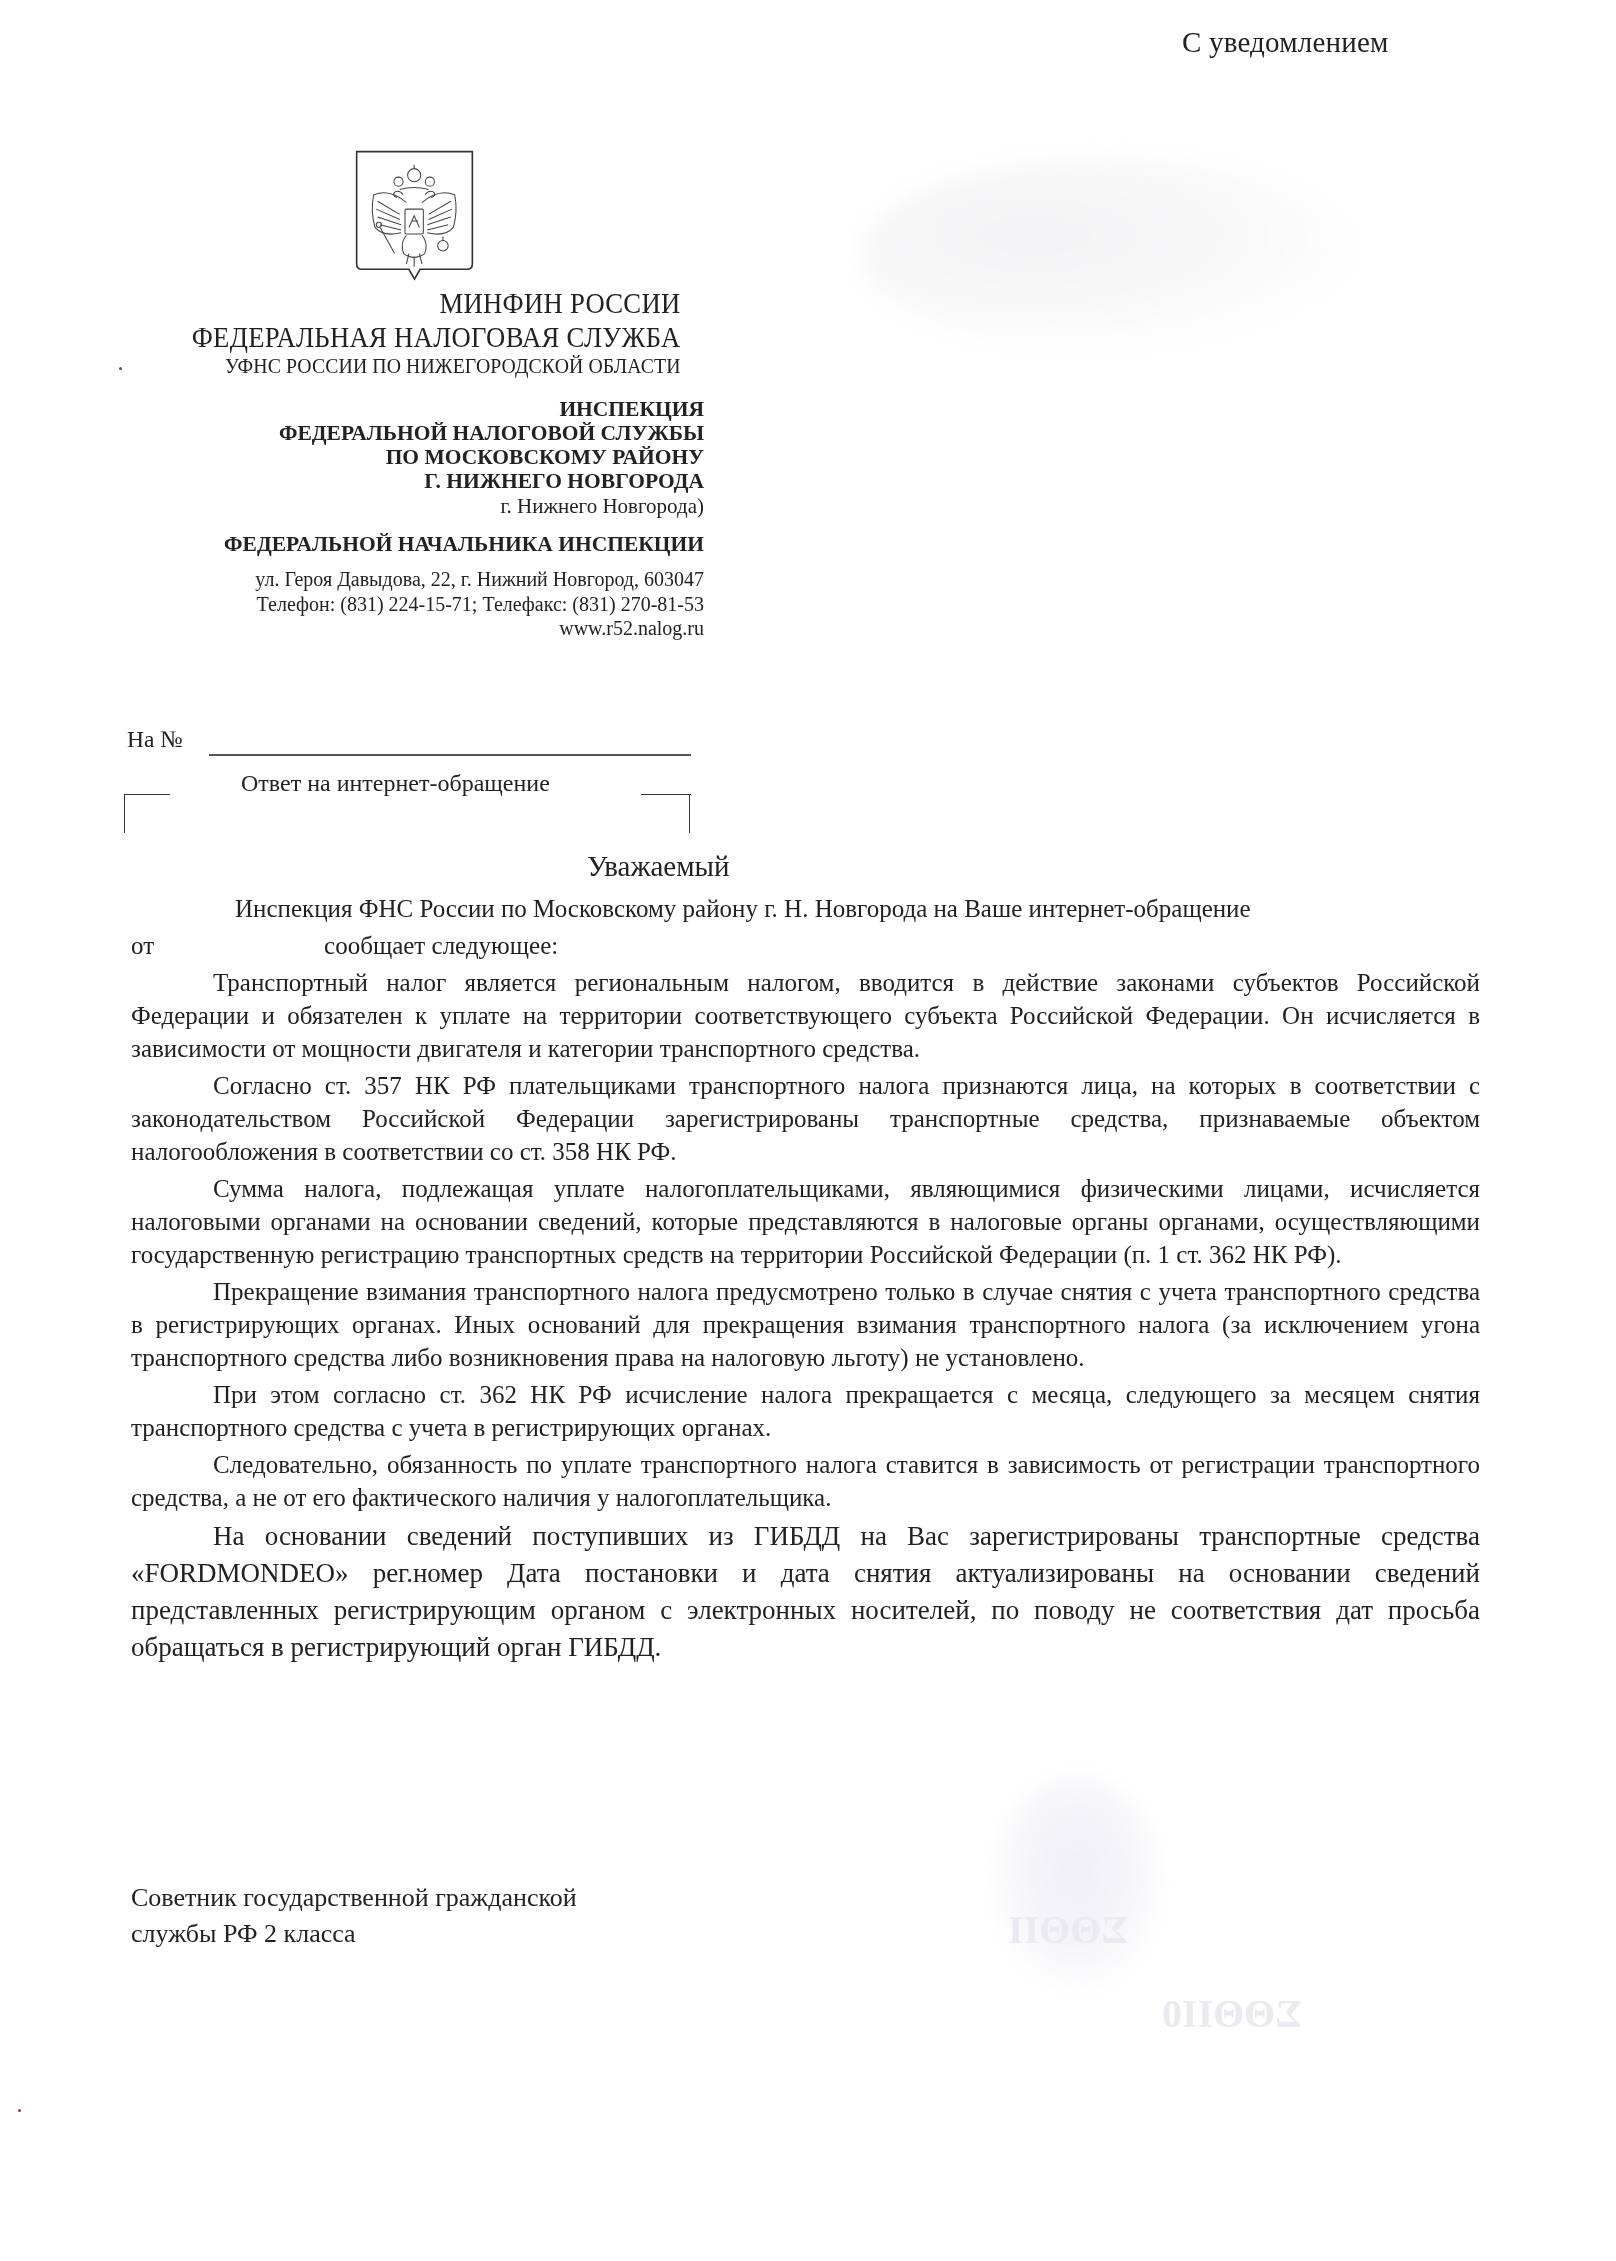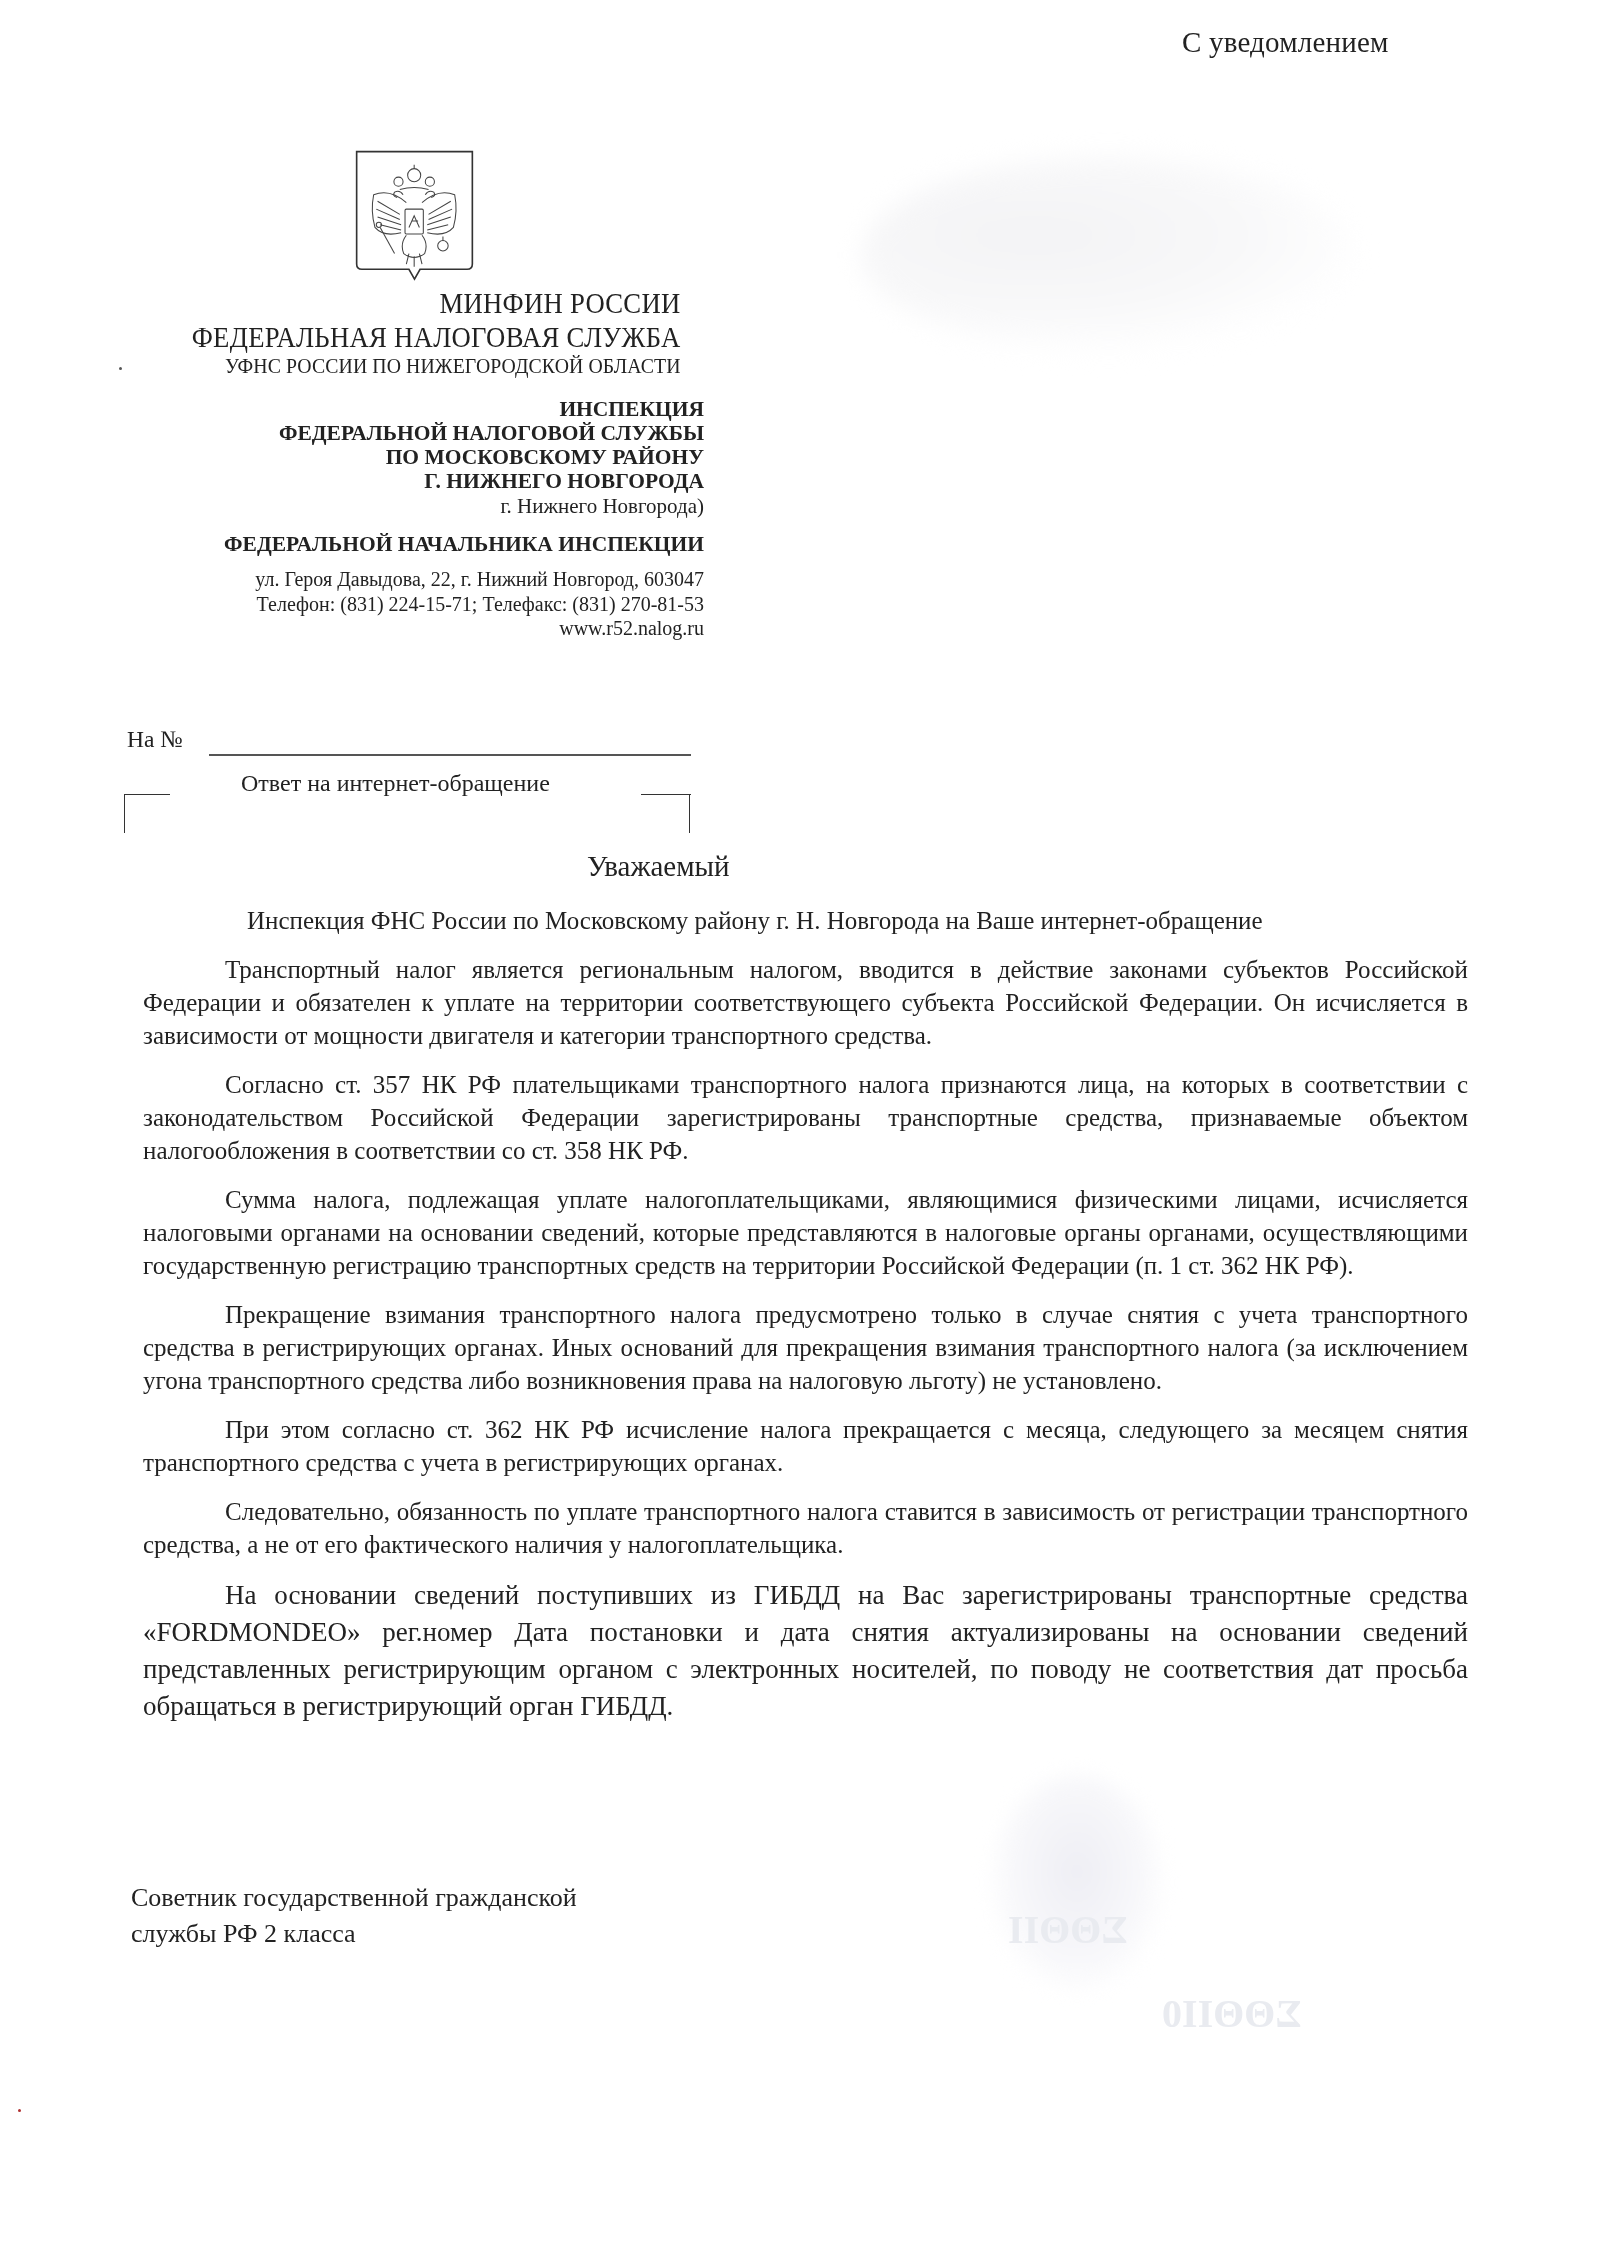--- a/index.html
+++ b/index.html
@@ -44,21 +44,21 @@
   .corner-left-v { left: 124px; top: 794px; width: 1.3px; height: 39px; background: #333; }
   .corner-right-h { left: 641px; top: 794px; width: 50px; height: 1.3px; background: #333; }
   .corner-right-v { left: 689px; top: 794px; width: 1.3px; height: 39px; background: #333; }
 
   
   .salutation { left: 587px; top: 850px; font-size: 29px; }
   .body {
     left: 127px; top: 888px; width: 1357px;
     font-size: 25px; line-height: 33px; text-align: justify;
   }
-  .body p { margin: 16px; }
+  .body p { margin: 4px; }
   .intro-1 { text-indent: 104px; }
   .intro-2 { }
   .intro-2 .gap { display: inline-block; width: 170px; }
   .para { text-indent: 82px; }
   .para-last { text-indent: 82px; font-size: 27px; line-height: 37px; margin-top: 2.6px !important; }
 
   
   .signature { left: 131px; top: 1866px; font-size: 26px; line-height: 36px; margin-top: 14px; }
 
   
@@ -135,20 +135,21 @@
 <div class="abs reply-subject">Ответ на интернет-обращение</div>
 <div class="abs corner-left-h"></div>
 <div class="abs corner-left-v"></div>
 <div class="abs corner-right-h"></div>
 <div class="abs corner-right-v"></div>
 
 <div class="abs salutation">Уважаемый</div>
 
 <div class="abs body">
   <p class="intro-1">Инспекция ФНС России по Московскому району г. Н. Новгорода на  Ваше  интернет-обращение</p>
+  <p class="intro-2"><span>от</span><span class="gap"></span><span>сообщает следующее:</span></p>
   <p class="para">Транспортный налог является региональным налогом, вводится в действие законами субъектов Российской Федерации и обязателен к уплате на территории соответствующего субъекта Российской Федерации. Он исчисляется в зависимости от мощности двигателя и категории транспортного средства.</p>
   <p class="para">Согласно ст. 357 НК РФ плательщиками транспортного налога признаются лица, на которых в соответствии с законодательством Российской Федерации зарегистрированы транспортные средства, признаваемые объектом налогообложения в соответствии со ст. 358 НК РФ.</p>
   <p class="para">Сумма налога, подлежащая уплате налогоплательщиками, являющимися физическими лицами, исчисляется налоговыми органами на основании сведений, которые представляются в налоговые органы органами, осуществляющими государственную регистрацию транспортных средств на территории Российской Федерации (п. 1 ст. 362 НК РФ).</p>
   <p class="para">Прекращение взимания транспортного налога предусмотрено только в случае снятия с учета транспортного средства в регистрирующих органах. Иных оснований для прекращения взимания транспортного налога (за исключением угона транспортного средства либо возникновения права на налоговую льготу) не установлено.</p>
   <p class="para">При этом согласно ст. 362 НК РФ исчисление налога прекращается с месяца, следующего за месяцем снятия транспортного средства с учета в регистрирующих органах.</p>
   <p class="para">Следовательно, обязанность по уплате транспортного налога ставится в зависимость от регистрации транспортного средства, а не от его фактического наличия у налогоплательщика.</p>
   <p class="para-last">На основании сведений поступивших из ГИБДД на Вас зарегистрированы транспортные средства «FORDMONDEO» рег.номер Дата постановки и дата снятия актуализированы на основании сведений представленных регистрирующим органом с электронных носителей, по поводу не соответствия дат просьба обращаться в регистрирующий орган ГИБДД.</p>
 </div>
 
 <div class="abs signature">

